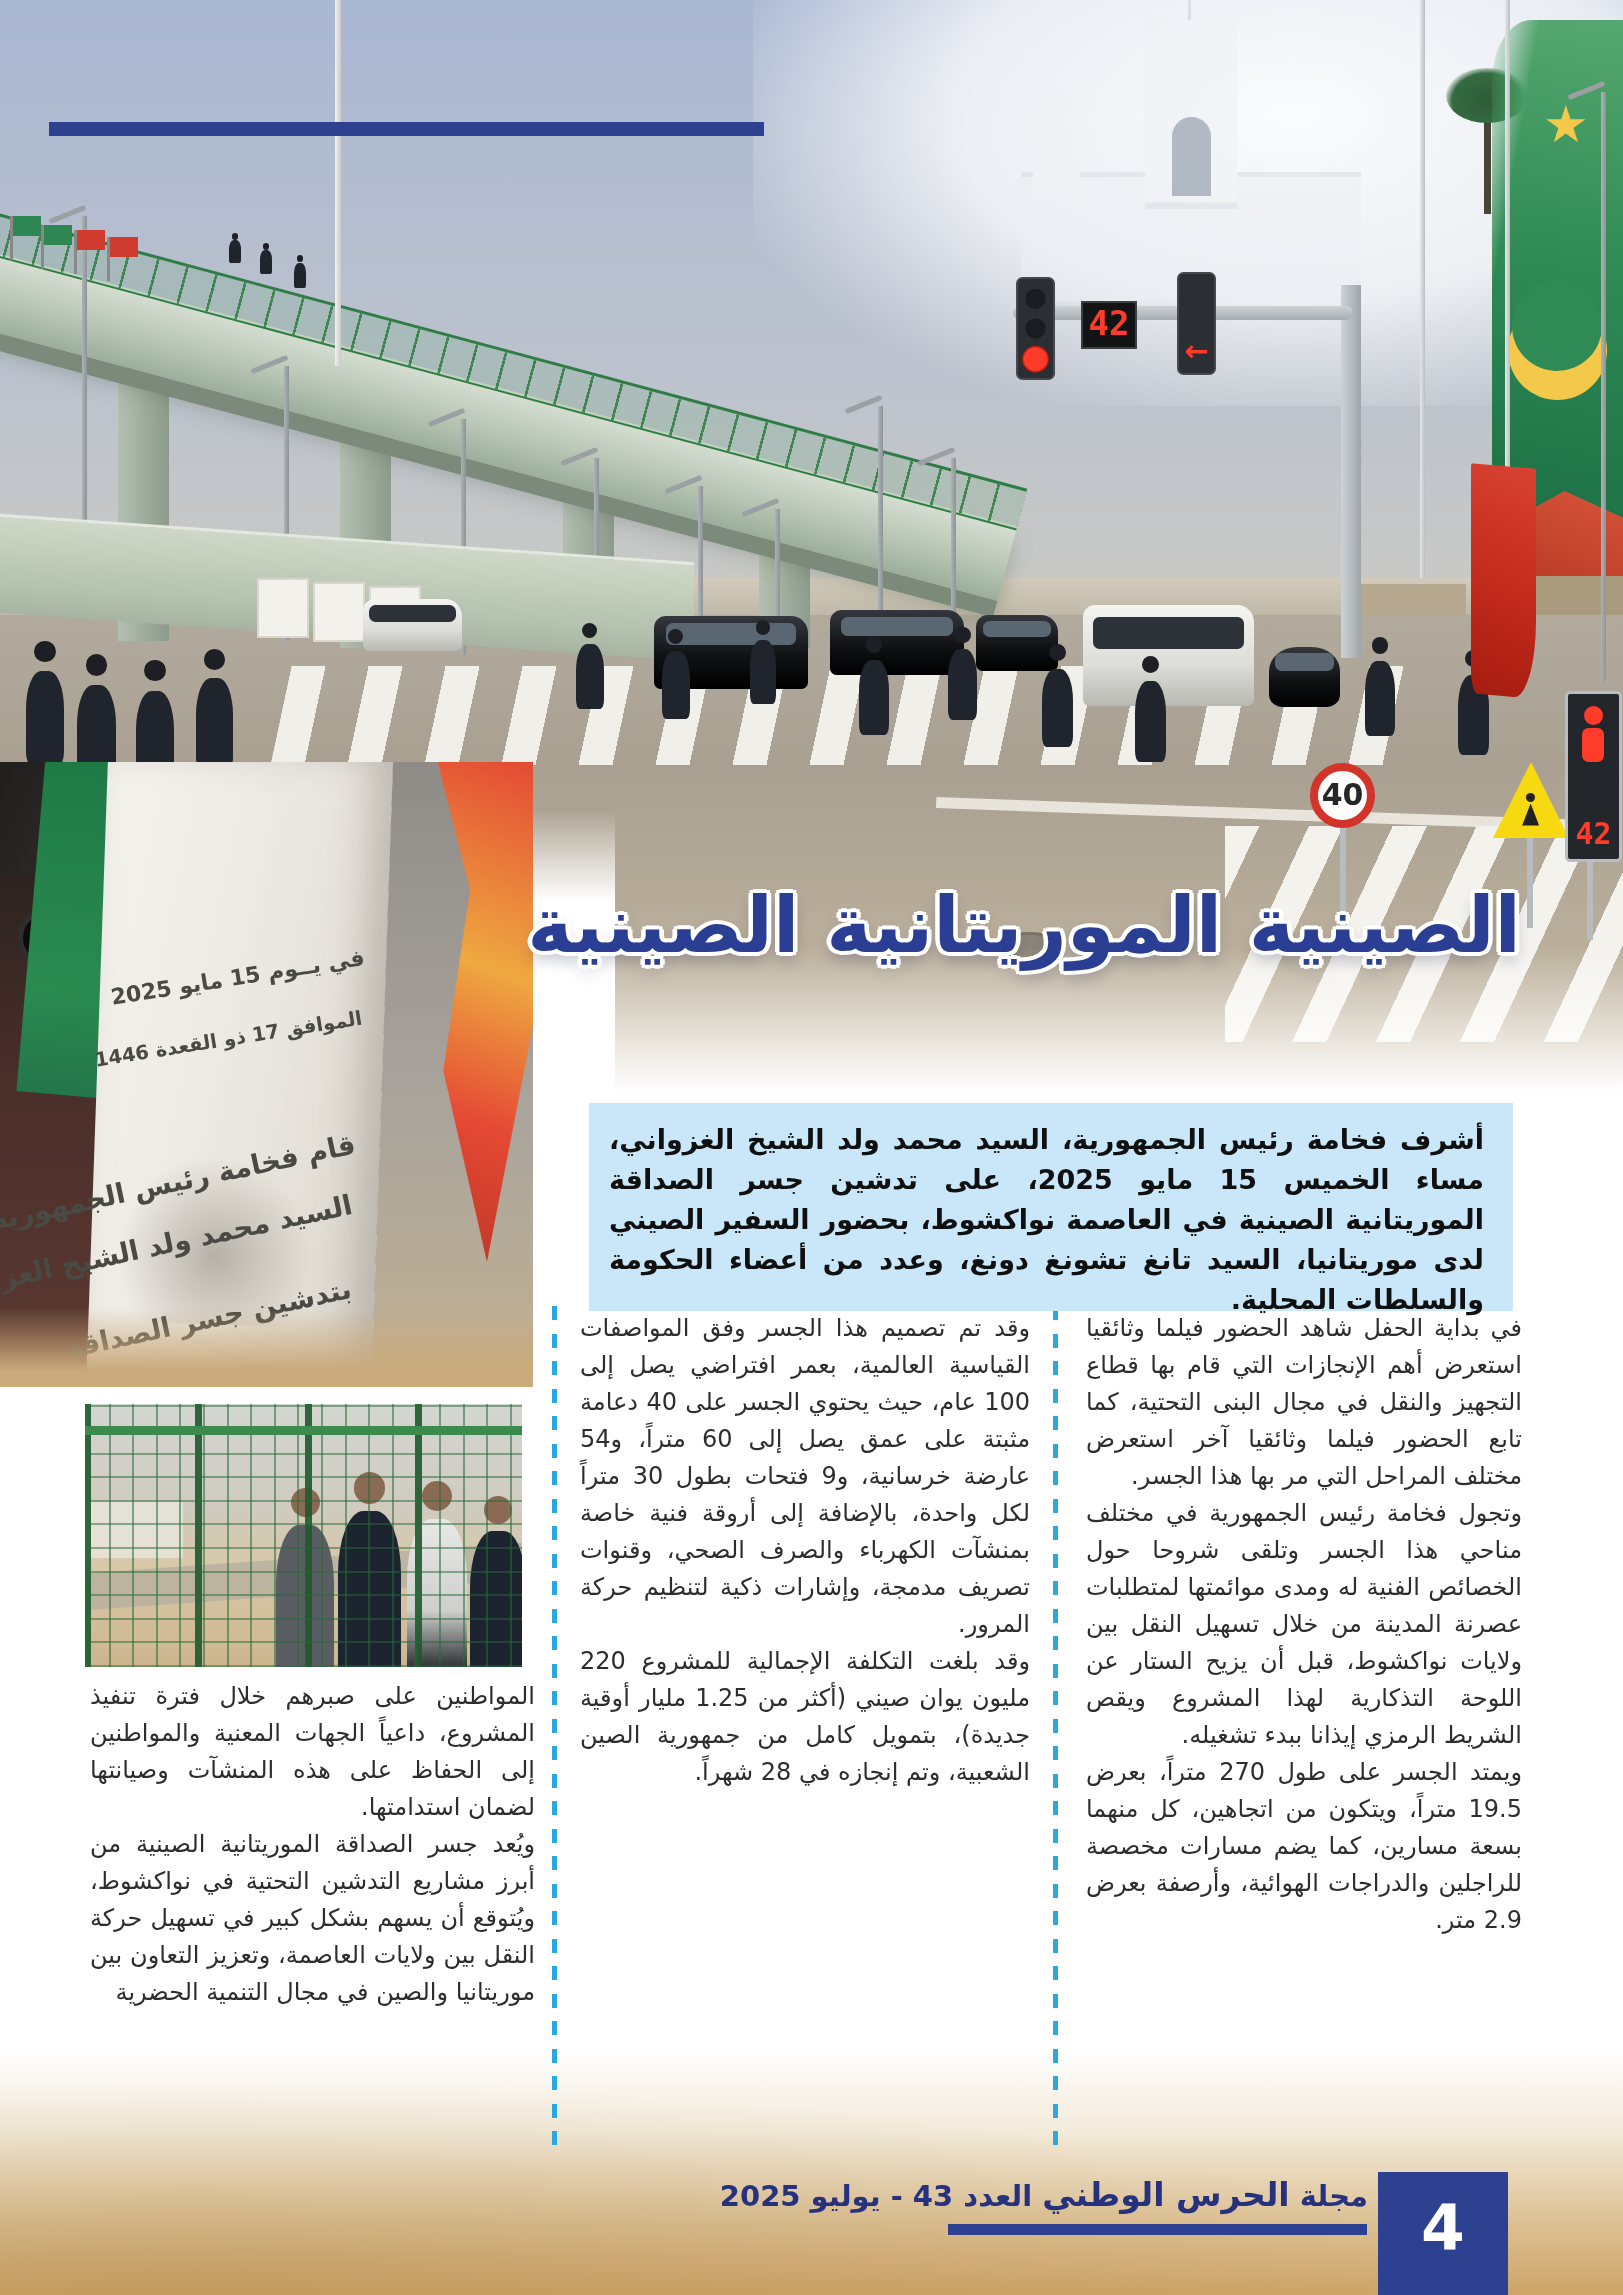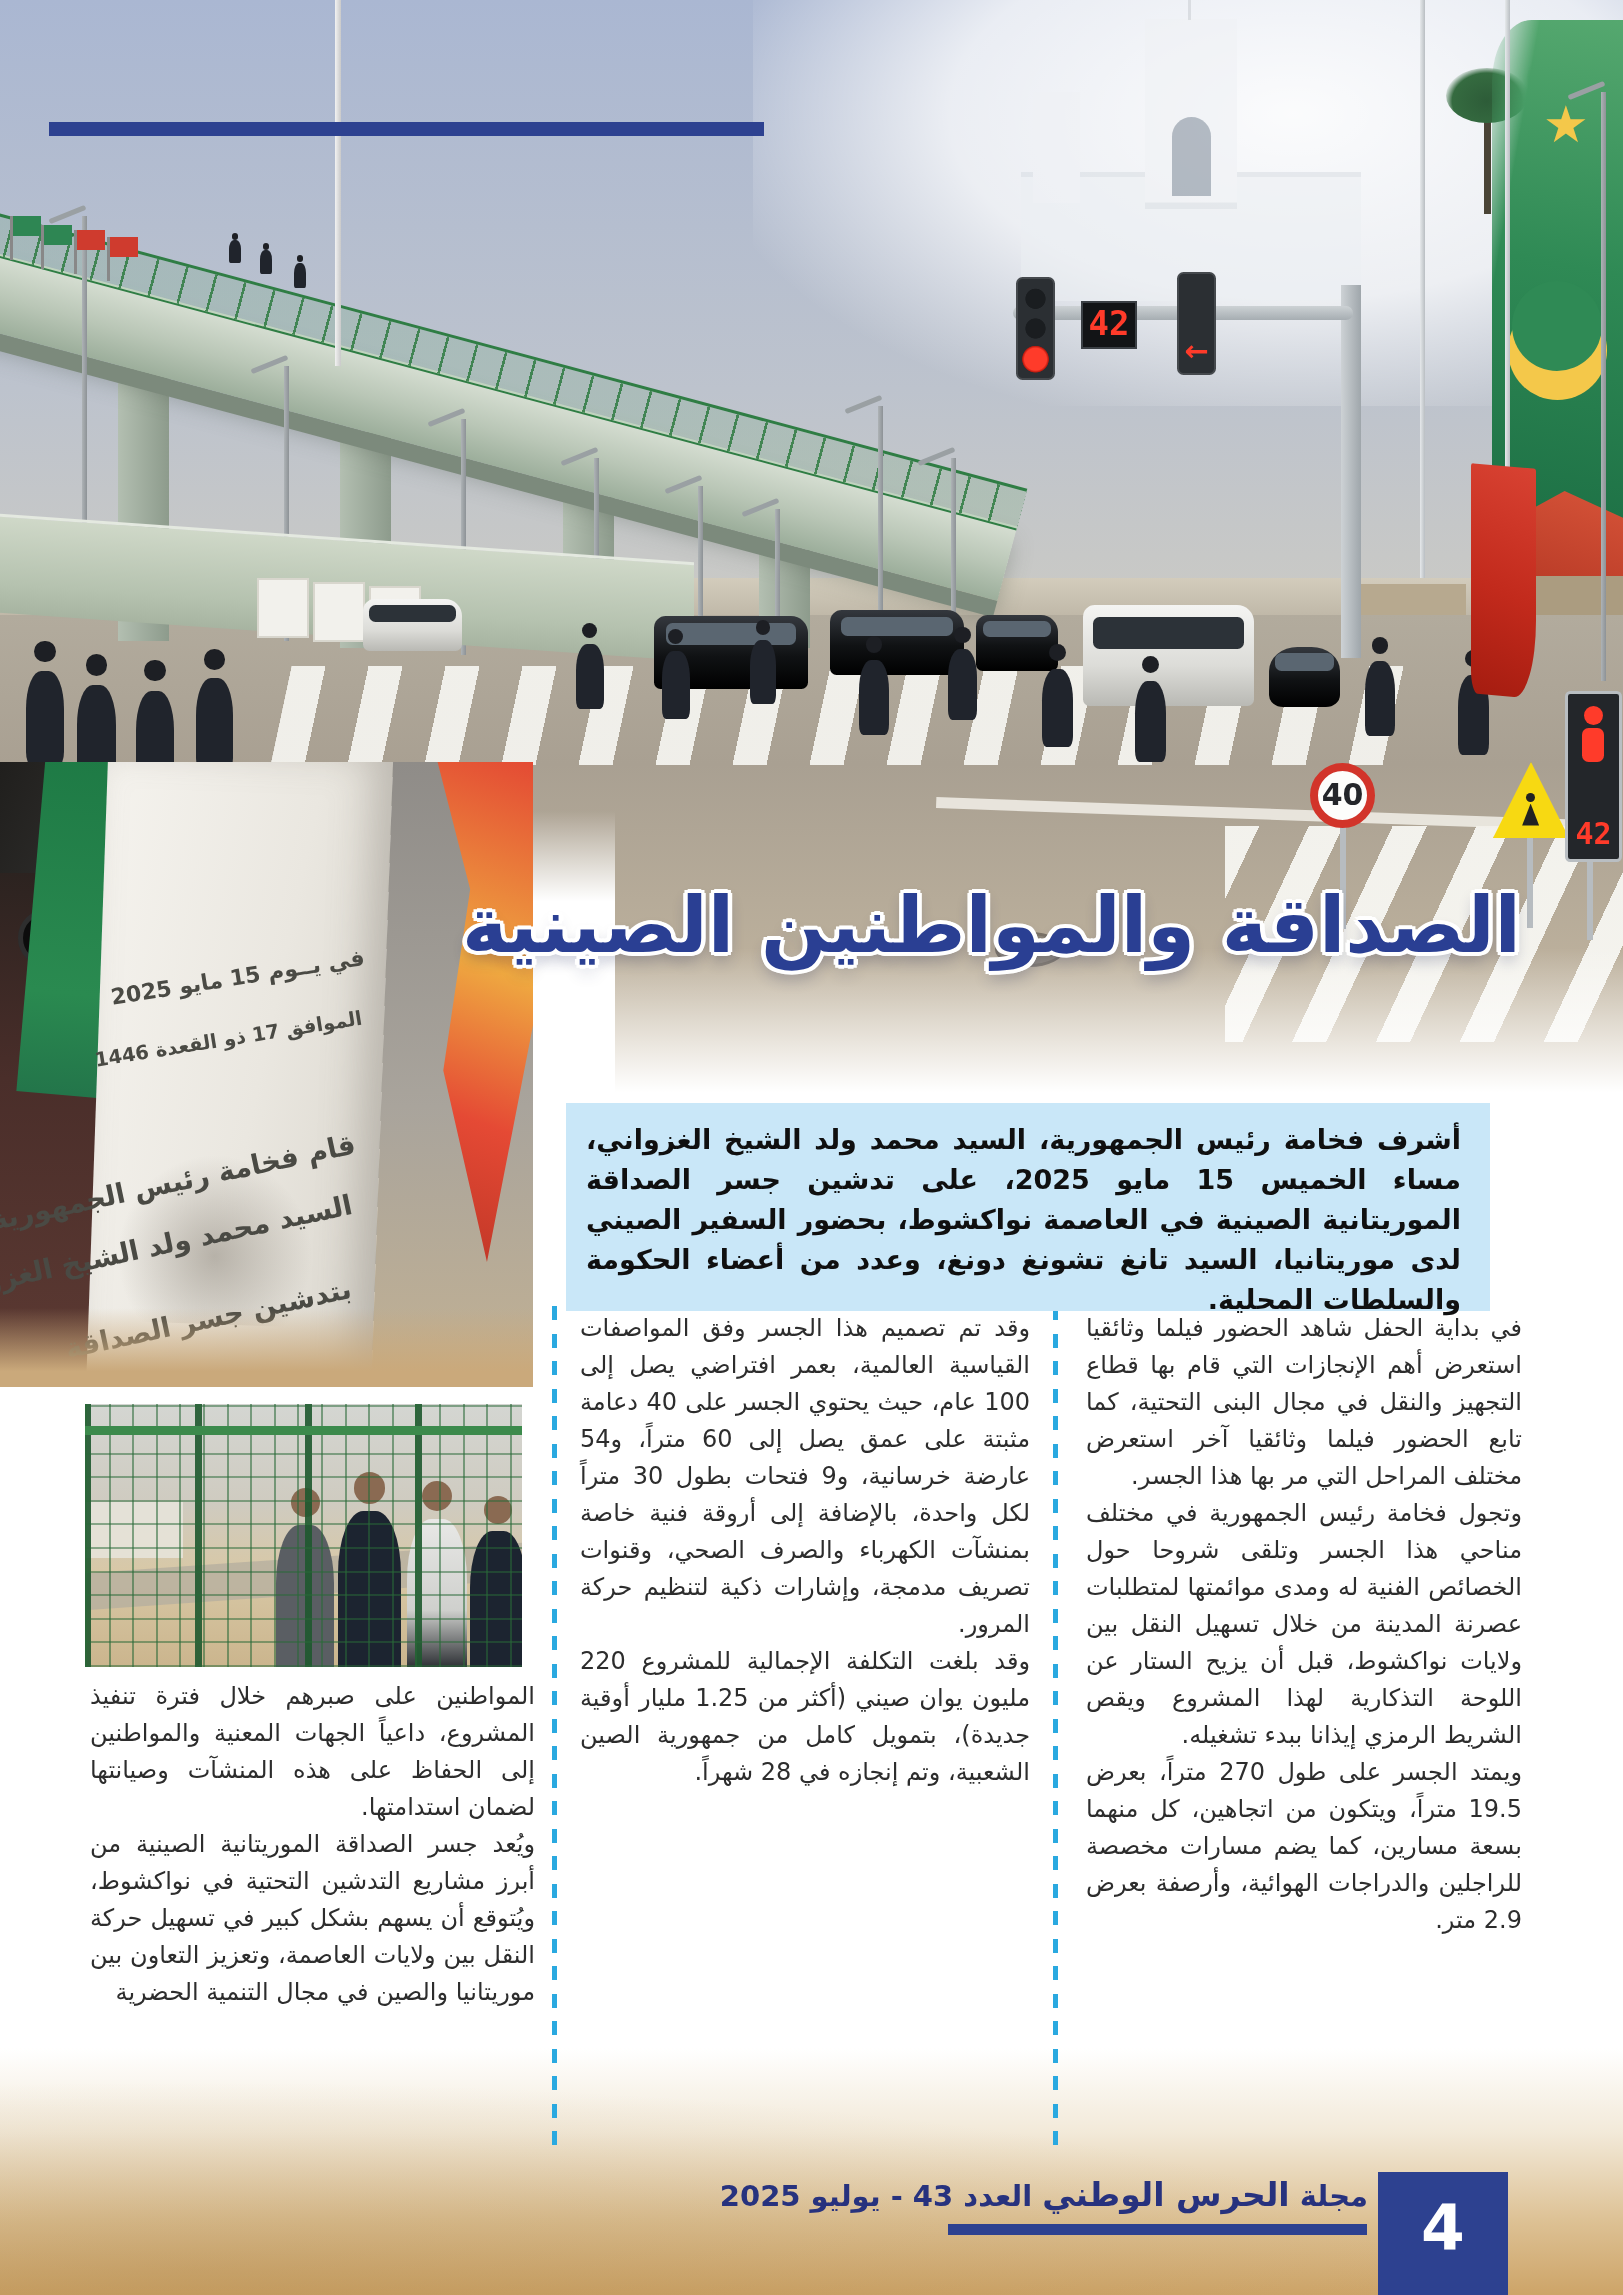--- a/index.html
+++ b/index.html
@@ -121,21 +121,21 @@
         box-shadow:inset -19.6px 0 39px rgba(120,115,105,.35);}
   .plq-stone::before{content:"";position:absolute;left:26px;top:406px;width:196px;height:170px;border-radius:50% 50% 0 0;
         background:radial-gradient(ellipse at 50% 60%,rgba(120,112,100,.45),rgba(120,112,100,0) 70%);}
   .plq-line{position:absolute;right:19.6px;direction:rtl;text-align:right;color:#4a4a44;font-weight:bold;transform:rotate(-11deg);white-space:nowrap;}
   .plq-sand{position:absolute;left:0;bottom:0;width:100%;height:79px;background:linear-gradient(180deg,rgba(202,169,123,0),#caa97b 80%);}
 
   
   .title{position:absolute;right:102px;top:868px;width:1112px;z-index:9;direction:rtl;text-align:right;
         color:#2a3f93;font-weight:bold;font-size:77px;line-height:116px;
         text-shadow:-3.3px -3.3px 0 #fff,3.3px -3.3px 0 #fff,-3.3px 3.3px 0 #fff,3.3px 3.3px 0 #fff,0 -3.9px 0 #fff,0 3.9px 0 #fff,-4.6px 0 0 #fff,4.6px 0 0 #fff,0 7.9px 14.4px rgba(30,40,90,.3);}
-  .introbox{position:absolute;left:566px;top:1103px;width:924px;height:208px;background:#c9e7f8;z-index:5;
+  .introbox{position:absolute;left:589px;top:1103px;width:924px;height:208px;background:#c9e7f8;z-index:5;
         box-sizing:border-box;padding:17px 29px 13px 20px;direction:rtl;text-align:justify;
         color:#101010;font-weight:bold;font-size:27px;line-height:40px;}
 
   
   .bodycol{position:absolute;z-index:5;direction:rtl;text-align:justify;color:#2d2d2d;font-size:24px;line-height:37px;}
   .bodycol p{margin:0;}
   .col-r{left:1086px;top:1310px;width:436px;}
   .col-m{left:580px;top:1310px;width:450px;}
   .col-l{left:90px;top:1678px;width:445px;}
   .sep{position:absolute;top:1306px;width:4.6px;height:851px;z-index:4;
@@ -345,21 +345,21 @@
       <div class="plq-line" style="top:216px;font-size:22px;">في يــوم 15 مايو 2025</div>
       <div class="plq-line" style="top:279px;font-size:19.6px;">الموافق 17 ذو القعدة 1446</div>
       <div class="plq-line" style="top:419px;font-size:27.5px;transform:rotate(-14deg);">قام فخامة رئيس الجمهورية</div>
       <div class="plq-line" style="top:486px;font-size:27.5px;transform:rotate(-14deg);">السيد محمد ولد الشيخ الغزواني</div>
       <div class="plq-line" style="top:554px;font-size:27.5px;transform:rotate(-14deg);">بتدشين جسر الصداقة</div>
     </div>
     <div class="plq-sand"></div>
   </div>
 
   <div class="title">
-    <div>الصداقة والمواطنين الصينية</div>
+    <div>الصينية الموريتانية الصينية</div>
   </div>
 
   <div class="introbox">أشرف فخامة رئيس الجمهورية، السيد محمد ولد الشيخ الغزواني، مساء الخميس 15 مايو 2025، على تدشين جسر الصداقة الموريتانية الصينية في العاصمة نواكشوط، بحضور السفير الصيني لدى موريتانيا، السيد تانغ تشونغ دونغ، وعدد من أعضاء الحكومة والسلطات المحلية.</div>
 
   <div class="sand"></div>
 
   <div class="sep" style="left:552px;"></div>
   <div class="sep" style="left:1053px;"></div>
 
   <div class="bodycol col-r">

